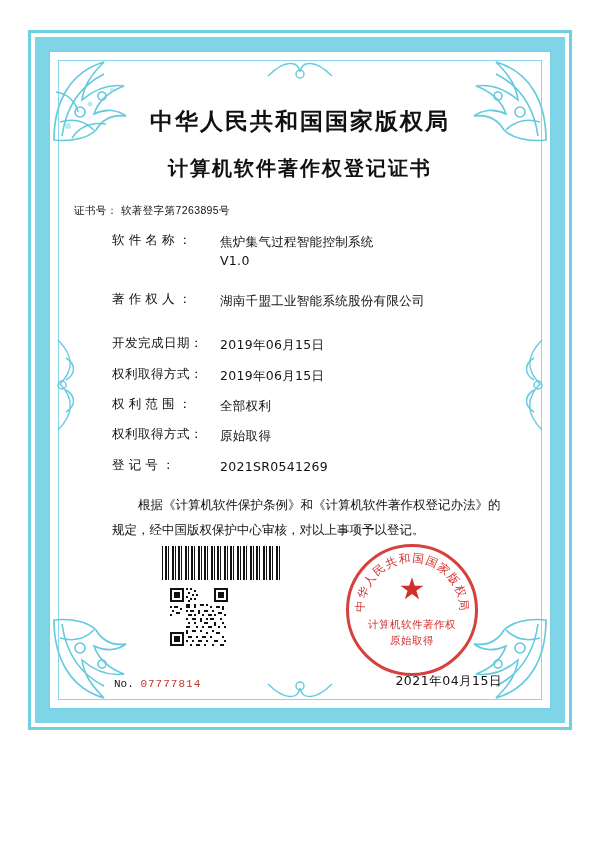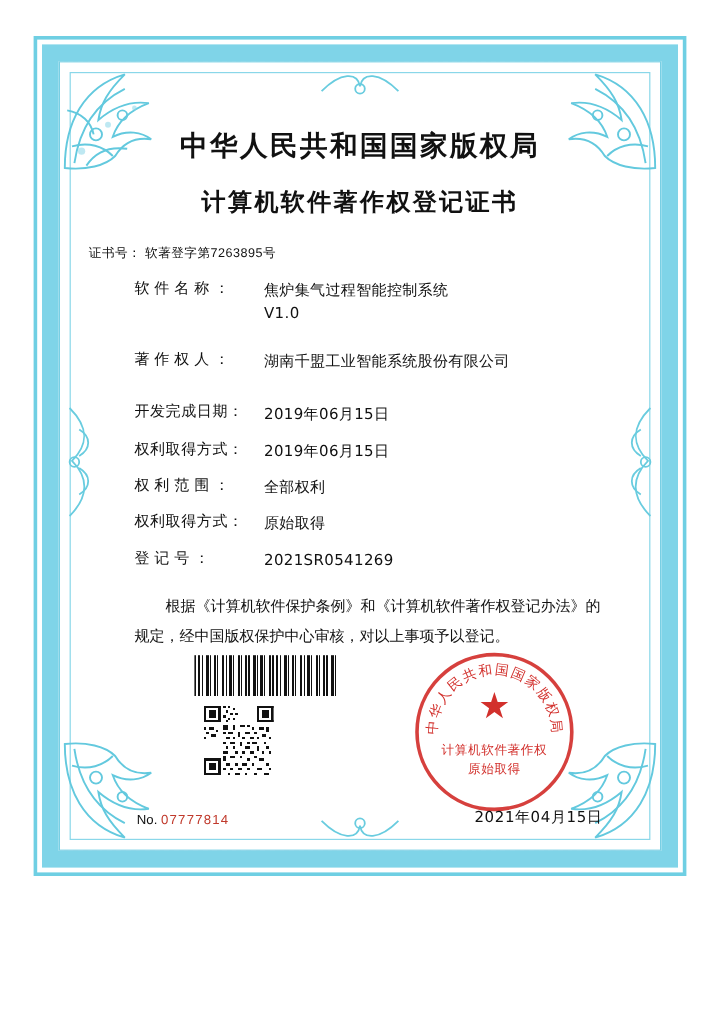--- a/index.html
+++ b/index.html
@@ -198,21 +198,21 @@
     width: 58px;
     height: 58px;
   }
 
   .serial {
     position: absolute;
     left: 40px;
     bottom: 4px;
     font-size: 11px;
     color: #111;
-    font-family: Liberation Sans, sans-serif;
+    font-family: Liberation Mono, monospace;
   }
   .serial .num { color: #c0392b; letter-spacing: 1px; }
 
   .issue-date {
     position: absolute;
     right: 24px;
     bottom: 4px;
     font-size: 12.5px;
     color: #111;
     font-family: "DejaVu Sans", sans-serif;

